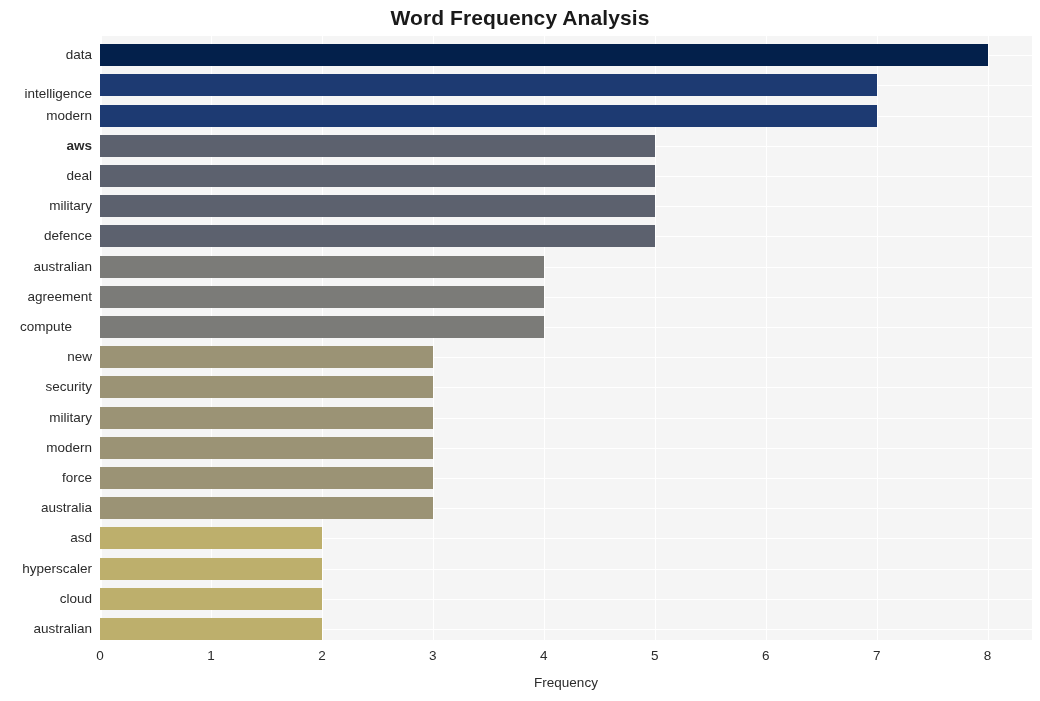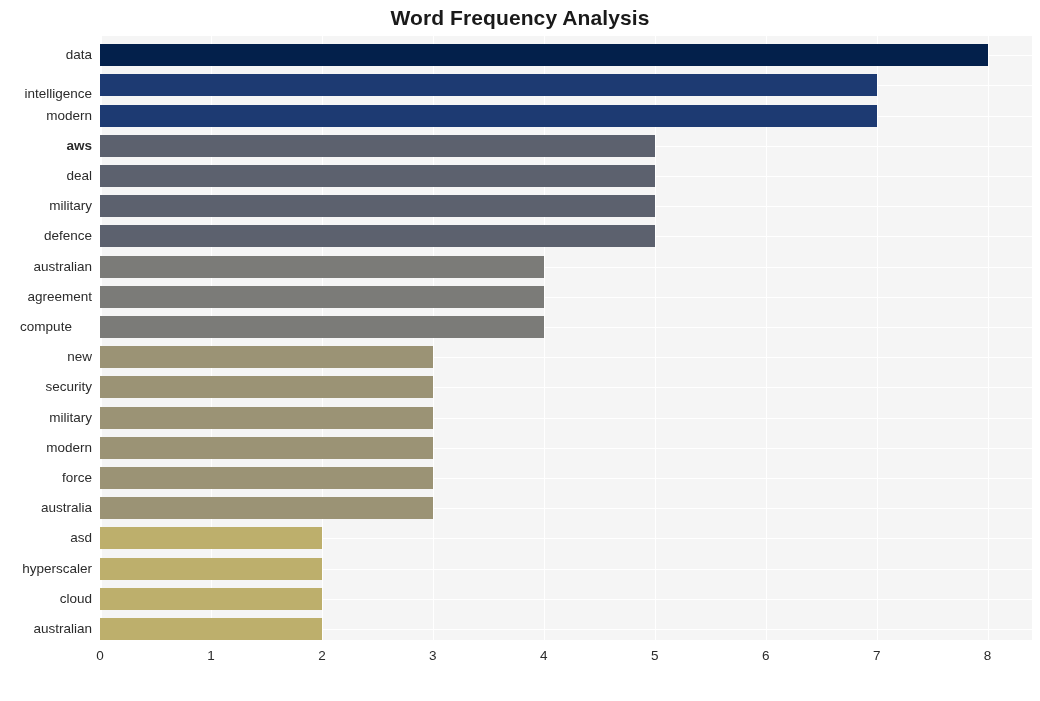--- a/index.html
+++ b/index.html
@@ -211,14 +211,15 @@
       <div class="x-tick-label" style="left: 210.952px;">1</div>
       <div class="x-tick-label" style="left: 321.905px;">2</div>
       <div class="x-tick-label" style="left: 432.857px;">3</div>
       <div class="x-tick-label" style="left: 543.81px;">4</div>
       <div class="x-tick-label" style="left: 654.762px;">5</div>
       <div class="x-tick-label" style="left: 765.714px;">6</div>
       <div class="x-tick-label" style="left: 876.667px;">7</div>
       <div class="x-tick-label" style="left: 987.619px;">8</div>
     </div>
 
+  <div id="x-axis-title">Frequency</div>
 
 </div>
 
 </body></html>

